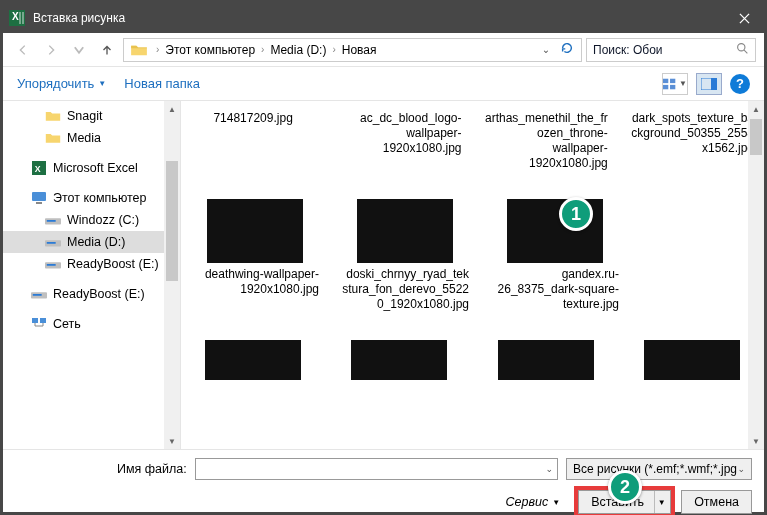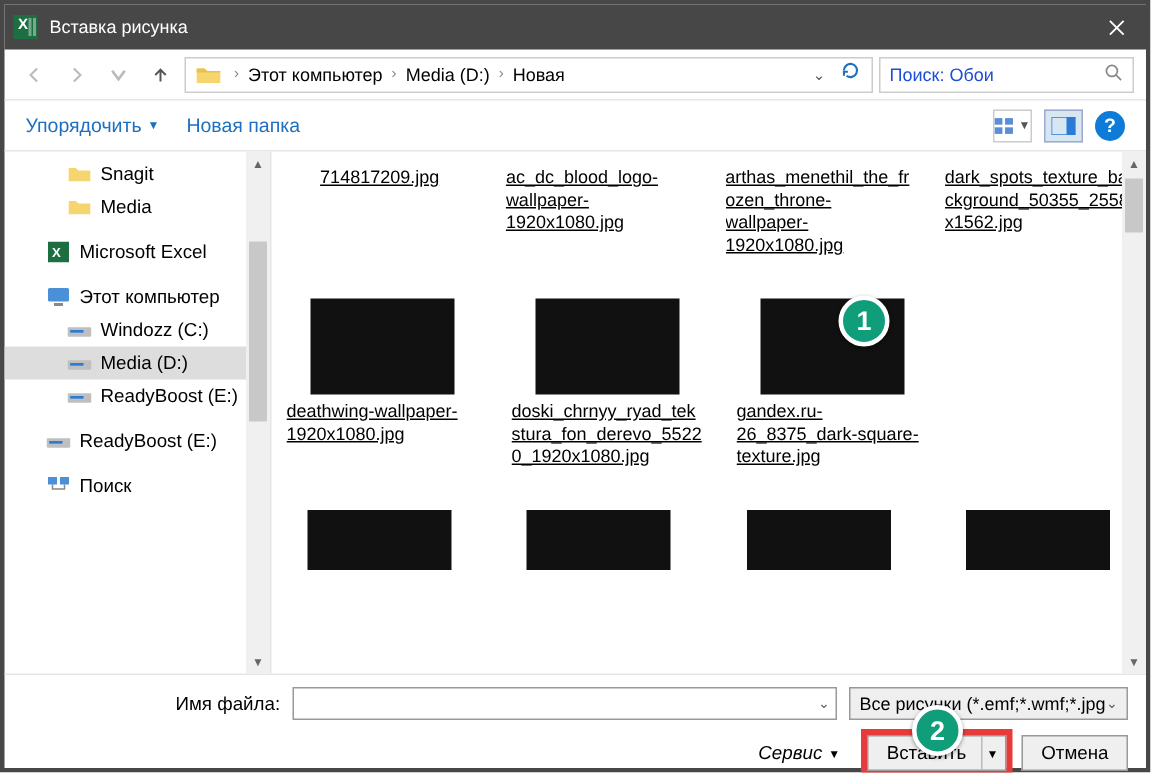--- a/index.html
+++ b/index.html
@@ -22,21 +22,21 @@
 .nav-btn { width: 24px; height: 24px; display: flex; align-items: center; justify-content: center; color: #555; border-radius: 2px; }
 .nav-btn.disabled { color: #bbb; }
 .nav-btn svg { width: 14px; height: 14px; }
 .crumbbox { flex: 1; height: 24px; border: 1px solid #ccc; display: flex; align-items: center; padding: 0 2px; background: #fff; }
 .crumbbox .folder-ic { width: 18px; height: 14px; margin: 0 4px; }
 .crumbbox .sep { color: #888; font-size: 10px; padding: 0 4px; }
 .crumbbox .crumb { font-size: 12px; color: #000; padding: 0 2px; }
 .crumbbox .tail { margin-left: auto; display: flex; align-items: center; }
 .crumbbox .tail .dd { width: 18px; text-align: center; color: #555; font-size: 10px; }
 .crumbbox .tail .refresh { width: 24px; text-align: center; color: #0066cc; }
-.searchbox { width: 170px; height: 24px; border: 1px solid #ccc; display: flex; align-items: center; padding: 0 6px; color: #1d4ed8; font-size: 12px; }
+.searchbox { width: 170px; height: 24px; border: 1px solid #ccc; display: flex; align-items: center; padding: 0 6px; color: #0f172a; font-size: 12px; }
 .searchbox .mag { margin-left: auto; color: #888; }
 
 
 .toolrow { height: 34px; display: flex; align-items: center; padding: 0 14px; gap: 18px; border-bottom: 1px solid #e5e5e5; }
 .toolrow .link { color: #1e6fbf; font-size: 13px; display: flex; align-items: center; gap: 4px; }
 .toolrow .link .dd { font-size: 8px; color: #1e6fbf; }
 .toolrow .right { margin-left: auto; display: flex; align-items: center; gap: 8px; }
 .toolrow .icon-btn { width: 26px; height: 22px; border: 1px solid #ccc; display: flex; align-items: center; justify-content: center; position: relative; }
 .toolrow .icon-btn.active { background: #d8e6f2; border-color: #9ac; }
 .toolrow .help { width: 20px; height: 20px; border-radius: 50%; background: #0e7bd8; color: #fff; display: flex; align-items: center; justify-content: center; font-size: 13px; font-weight: bold; }
@@ -52,21 +52,21 @@
 .tree .scrollbar { position: absolute; right: 0; top: 0; bottom: 0; width: 16px; background: #f0f0f0; }
 .tree .scrollbar .thumb { position: absolute; left: 2px; right: 2px; top: 60px; height: 120px; background: #c8c8c8; }
 .tree .scrollbar .arr { position: absolute; left: 0; right: 0; height: 16px; display: flex; align-items: center; justify-content: center; font-size: 8px; color: #666; }
 .tree .scrollbar .arr.up { top: 0; }
 .tree .scrollbar .arr.dn { bottom: 0; }
 
 .grid { flex: 1; padding: 6px 10px 0 10px; position: relative; overflow: hidden; }
 .grid .gridrow { display: flex; gap: 22px; }
 .grid .cell { width: 128px; display: flex; flex-direction: column; align-items: center; }
 .grid .cell .thumb { width: 96px; height: 64px; background: #111; position: relative; }
-.grid .cell .lbl { font-size: 12px; text-align: left; line-height: 1.25; margin-top: 4px; word-break: break-word; max-height: 62px; overflow: hidden; text-decoration: underline; }
+.grid .cell .lbl { font-size: 12px; text-align: right; line-height: 1.25; margin-top: 4px; word-break: break-word; max-height: 62px; overflow: hidden; }
 .grid .gridrow.toprow .cell { justify-content: flex-start; }
 .grid .gridrow.second { margin-top: 28px; }
 .grid .gridrow.third { margin-top: 28px; }
 .grid .gridrow.third .cell .thumb { height: 40px; }
 
 .grid .cell.highlight { position: relative; }
 .grid .cell.highlight::before { content: ""; position: absolute; left: -10px; right: -10px; top: -6px; bottom: -2px; border: 4px solid #e73b3b; pointer-events: none; }
 
 .grid .scrollbar { position: absolute; right: 0; top: 0; bottom: 0; width: 16px; background: #f0f0f0; }
 .grid .scrollbar .thumb { position: absolute; left: 2px; right: 2px; top: 18px; height: 36px; background: #c8c8c8; }
@@ -264,21 +264,21 @@
           </svg>
         <span>ReadyBoost (E:)</span>
       </div>
       <div class="spacer"></div>
       <div class="row">
         <svg class="net-ic" viewBox="0 0 16 14">
             <rect x="1" y="1" width="6" height="5" fill="#4a8fd8"></rect>
             <rect x="9" y="1" width="6" height="5" fill="#4a8fd8"></rect>
             <path d="M4 6v3h8V6" stroke="#888" fill="none"></path>
           </svg>
-        <span>Поиск</span>
+        <span>Сеть</span>
       </div>
       <div class="scrollbar">
         <div class="arr up">▲</div>
         <div class="thumb"></div>
         <div class="arr dn">▼</div>
       </div>
     </div>
 
     <div class="grid">
       <div class="gridrow toprow">

